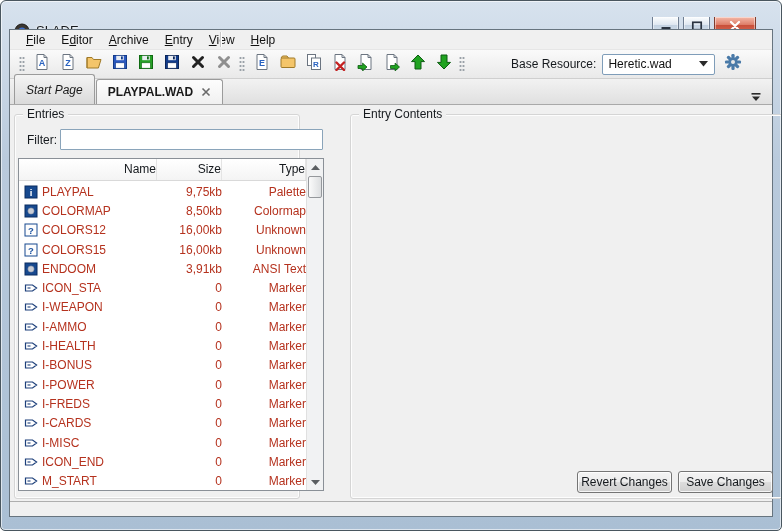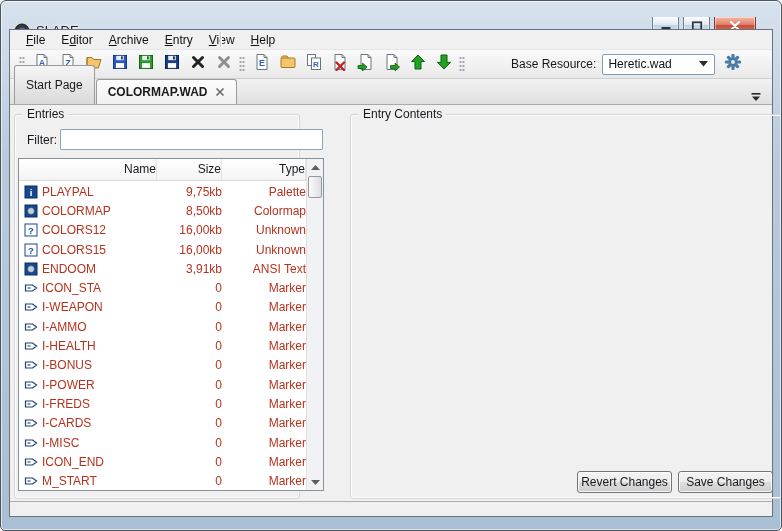--- a/index.html
+++ b/index.html
@@ -45,21 +45,21 @@
   .base-res-label { font-size:12px; color:#15191d; white-space:nowrap;margin-left:41px; }
   .combo { width:113px; height:21px; background:#fff; border:1px solid #7f9db9; border-radius:2px;
            display:flex; align-items:center; padding-left:5px; position:relative; }
   .combo-value { font-size:12px; color:#111; flex:1; }
   .combo-arrow { margin-right:6px; display:flex; }
   
   .tabbar { position:relative; height:26px; background:linear-gradient(#f2f2f2,#e0e0e0);
             border-bottom:1px solid #a9a9a9; display:flex; align-items:flex-end; padding-left:4px; }
   .tab { display:flex; align-items:center; gap:8px; padding:0 11px; font-size:12px; color:#1a1a1a;
          border:1px solid #9b9b9b; border-bottom:none; border-radius:3px 3px 0 0; margin-right:1px; }
-  .tab.inactive { height:39px; background:linear-gradient(#f4f4f4,#dadada); }
+  .tab.inactive { height:30px; background:linear-gradient(#f4f4f4,#dadada);font-style:italic; }
   .tab.active { height:25px; background:linear-gradient(#fdfdfd,#f0f0f0); font-weight:bold; }
   .tab-close { display:flex; align-items:center; }
   .tab-list-btn { position:absolute; right:10px; top:9px; }
   
   .main { position:relative; height:400px; background:#f0f0f0; }
   .groupbox { position:absolute; top:9px; height:385px; border:1px solid #d5d5d5;
               border-radius:3px; box-shadow:inset 0 0 0 1px #fdfdfd; }
   .gb-label { position:absolute; top:-8px; left:8px; background:#f0f0f0; padding:0 4px;
               font-size:12px; color:#15191d; }
   .gb-entries { left:4px; width:286px; }
@@ -287,21 +287,21 @@
               </svg></span>
           </div>
         </div>
       </div>
 
     <div class="tabbar">
       <div class="tab inactive">
           <span>Start Page</span>
         </div>
         <div class="tab active">
-          <span>COLORMAP.WAD</span>
+          <span>PLAYPAL.WAD</span>
           <span class="tab-close">
             <svg width="10" height="10" viewBox="0 0 10 10">
               <path d="M1.5 1.5 L8.5 8.5 M8.5 1.5 L1.5 8.5" stroke="#6a6a6a" stroke-width="1.6"></path>
             </svg>
           </span>
         </div>
         <span class="tab-list-btn">
         <svg width="12" height="10" viewBox="0 0 12 10">
             <rect x="1.5" y="1" width="9" height="1.6" fill="#2a2a2a"></rect>
             <path d="M2 4.6h8L6 9z" fill="#2a2a2a"></path>

